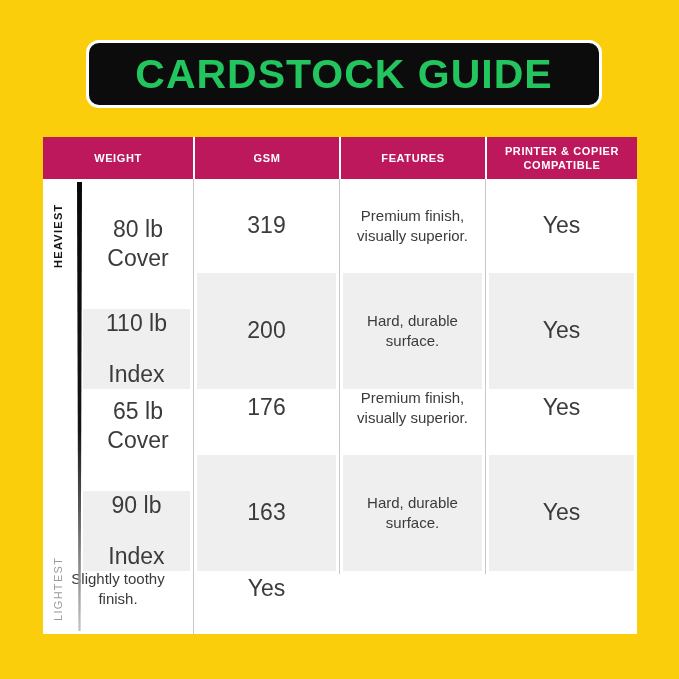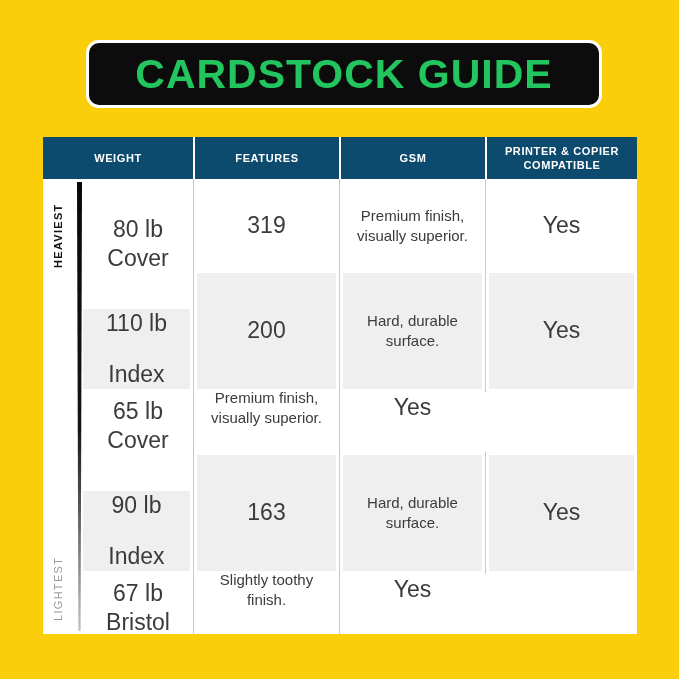--- a/index.html
+++ b/index.html
@@ -18,21 +18,21 @@
     color:#22c55e; font-weight:800; font-size:41px; letter-spacing:1px;
     white-space:nowrap;
   }
   .table {
     position:absolute; left:43px; top:137px; width:594px; height:497px;
     background:#FFFFFF;
   }
   .thead, .row {
     display:grid; grid-template-columns:150px 146px 146px 152px;
   }
-  .thead { height:42px; background:#0c4a6e; }
+  .thead { height:42px; background:#be185d; }
   .th {
     display:flex; align-items:center; justify-content:center; text-align:center;
     color:#FFFFFF; font-size:11px; font-weight:bold; letter-spacing:0.6px;
     line-height:1.3; box-sizing:border-box; padding:0 14px;
   }
   .th + .th { border-left:2px solid #FFFFFF; }
   .row { height:91px; }
   .cell {
     display:flex; flex-direction:column; align-items:center; justify-content:center;
     text-align:center; color:#3B3B3B; box-sizing:border-box;
@@ -63,22 +63,22 @@
 <body>
 
 <div class="title-box">
   <div class="title-text">CARDSTOCK GUIDE</div>
 </div>
 
 <div class="table">
 
   <div class="thead">
     <div class="th">WEIGHT</div>
+    <div class="th">GSM</div>
     <div class="th">FEATURES</div>
-    <div class="th">GSM</div>
     <div class="th">PRINTER &amp; COPIER COMPATIBLE</div>
   </div>
 
   <div class="row">
     <div class="cell weight big">
       <span>80 lb</span>
       <span>Cover</span>
     </div>
     <div class="cell big">319</div>
     <div class="cell">
@@ -97,43 +97,40 @@
       <span class="features-text">Hard, durable surface.</span>
     </div>
     <div class="cell big">Yes</div>
   </div>
 
   <div class="row">
     <div class="cell weight big">
       <span>65 lb</span>
       <span>Cover</span>
     </div>
+    <div class="cell big">176</div>
     <div class="cell">
       <span class="features-text">Premium finish, visually superior.</span>
     </div>
     <div class="cell big">Yes</div>
   </div>
 
   <div class="row gray">
     <div class="cell weight big">
       <span>90 lb</span>
       <span>Index</span>
     </div>
     <div class="cell big">163</div>
     <div class="cell">
       <span class="features-text">Hard, durable surface.</span>
     </div>
     <div class="cell big">Yes</div>
   </div>
 
   <div class="row">
-    <div class="cell weight big">
-      <span>67 lb</span>
-      <span>Bristol</span>
-    </div>
     <div class="cell">
       <span class="features-text">Slightly toothy finish.</span>
     </div>
     <div class="cell big">Yes</div>
   </div>
 
   <div class="scale-line"></div>
   <div class="vlabel top">HEAVIEST</div>
   <div class="vlabel bottom">LIGHTEST</div>
 

